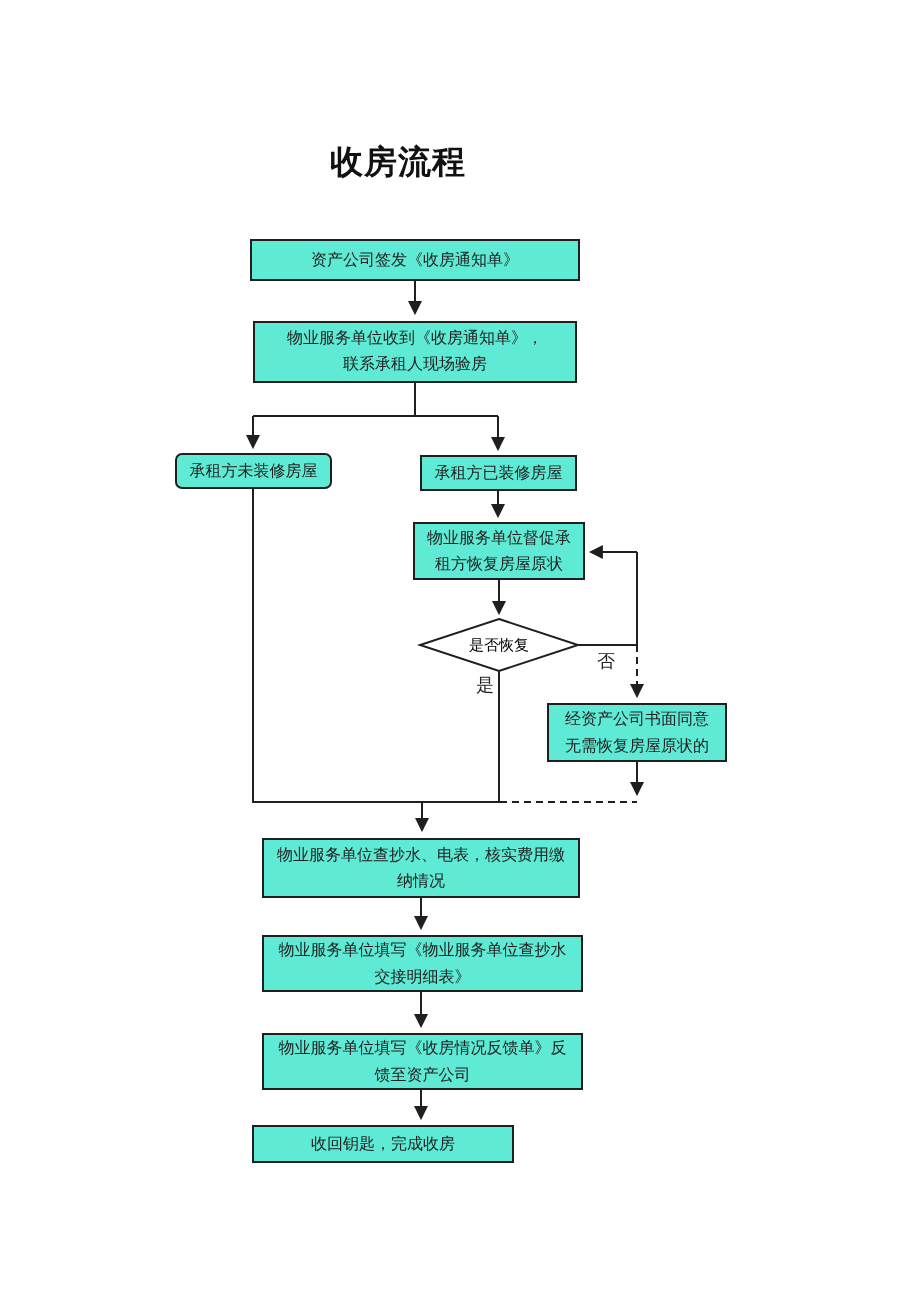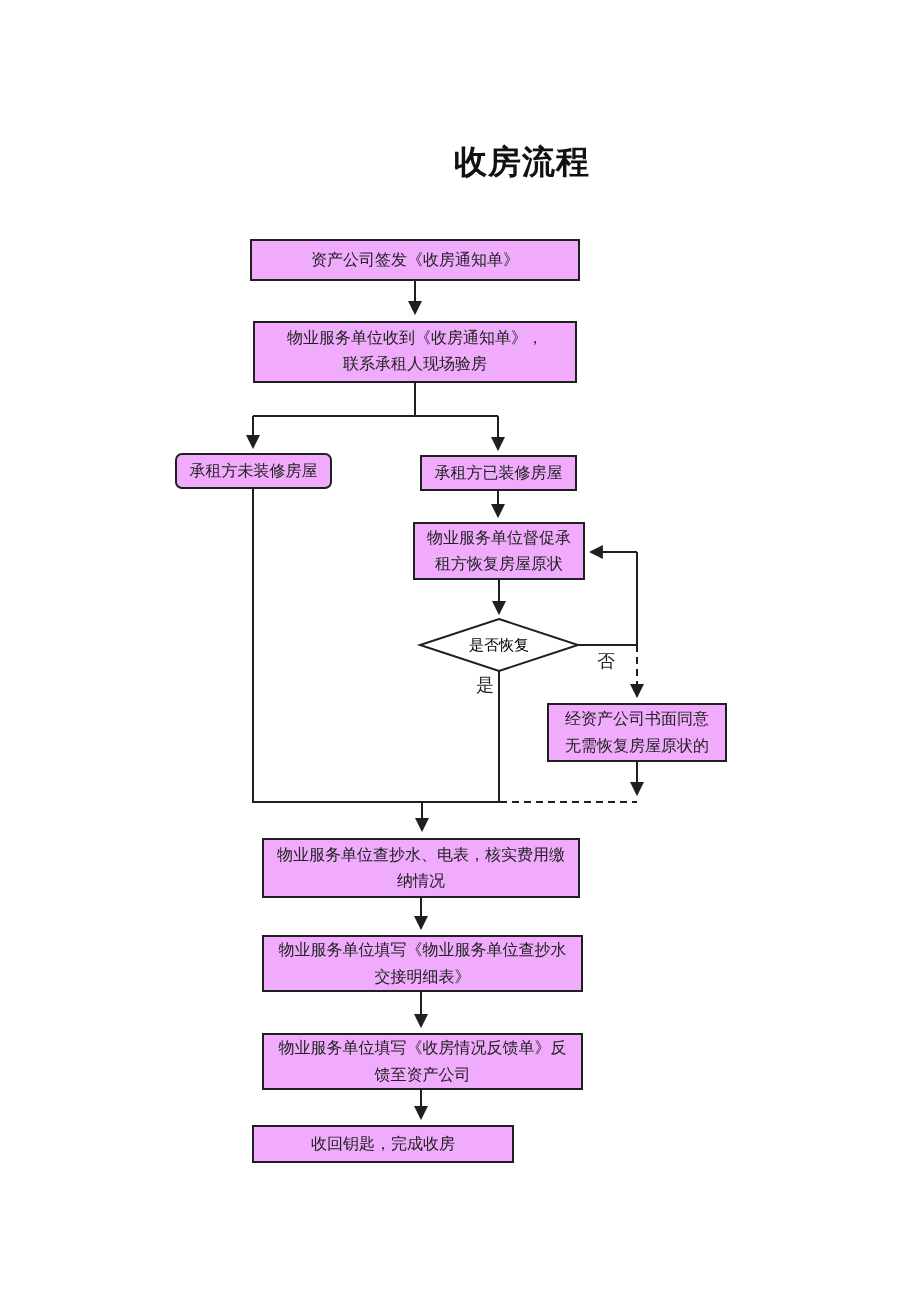--- a/index.html
+++ b/index.html
@@ -21,32 +21,32 @@
     left: 0;
     top: 0;
     width: 920px;
     height: 1301px;
   }
   .title {
     position: absolute;
     left: 330px;
     top: 140px;
     width: 260px;
-    text-align: right;
+    text-align: left;
     font-family: Liberation Serif, serif;
     font-weight: bold;
     font-size: 33px;
     letter-spacing: 1px;
     color: #111111;
   }
   .node {
     position: absolute;
     box-sizing: border-box;
     border: 2px solid #1f1f1f;
-    background: #f0abfc;
+    background: #5eead4;
     display: flex;
     align-items: center;
     justify-content: center;
     text-align: center;
     font-size: 16px;
     line-height: 1.65;
     white-space: pre-line;
     color: #222222;
   }
   .edge-label {

